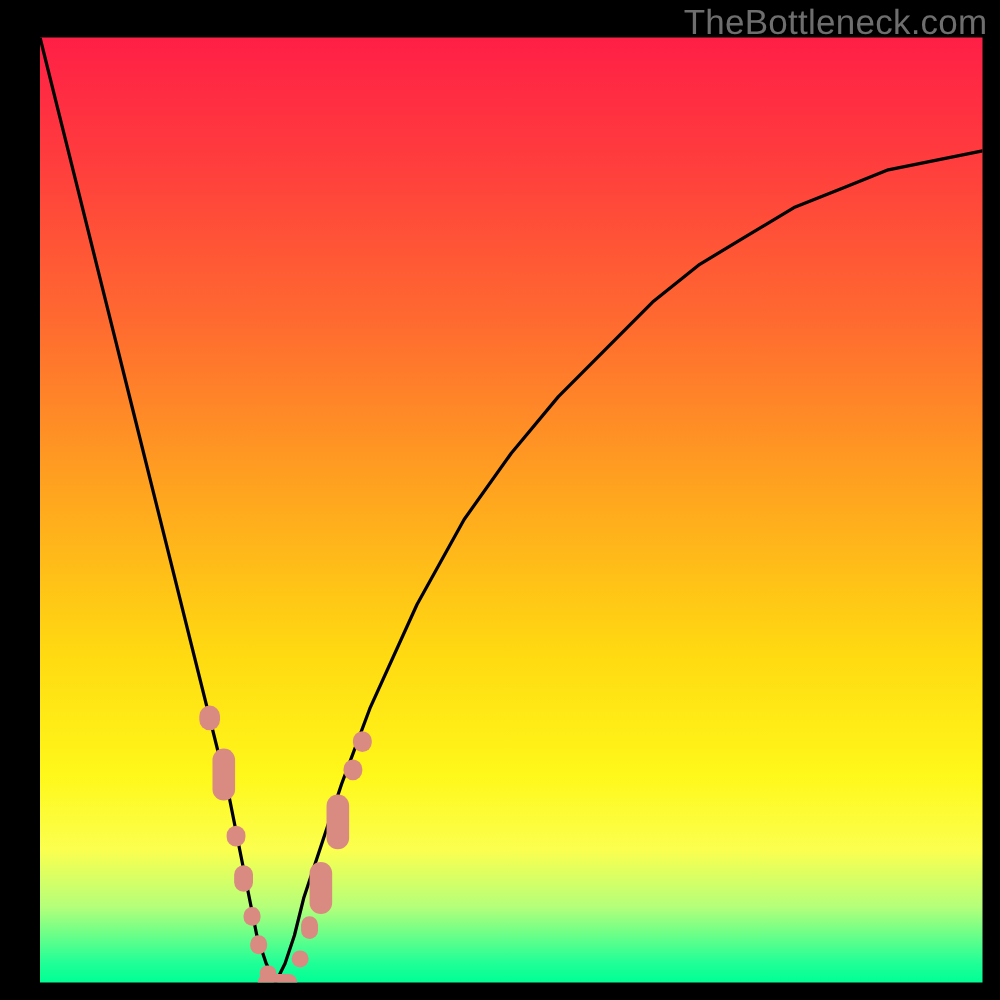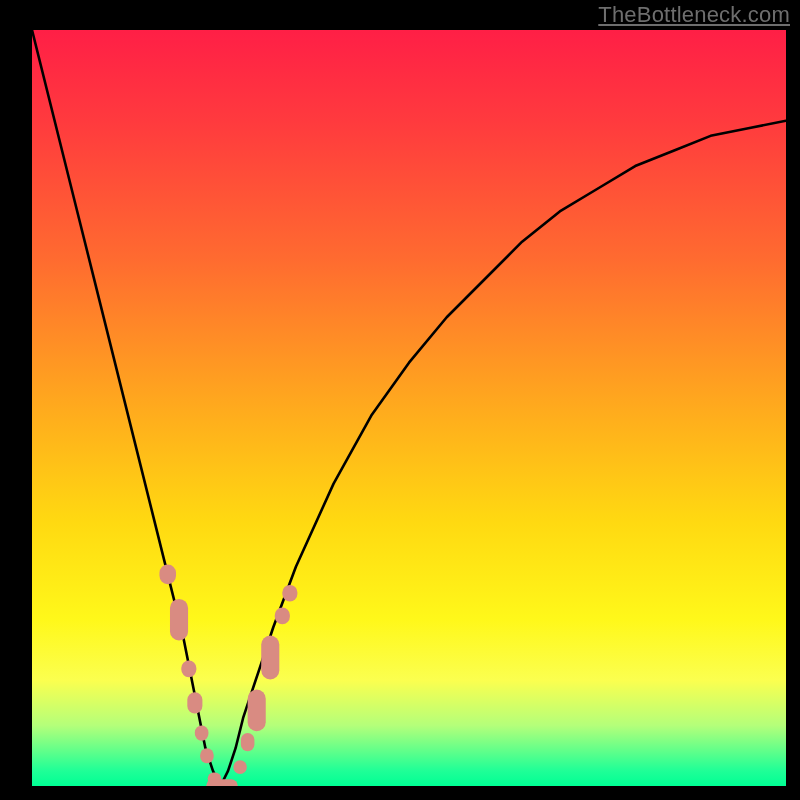--- a/index.html
+++ b/index.html
@@ -36,25 +36,24 @@
   .curve-svg {
     position: absolute;
     left: 0;
     top: 0;
   }
   .watermark {
     position: absolute;
     top: 2px;
     right: 10px;
     color: #6e6e6e;
-    font-size: 22px;
+    font-size: 28px;
     font-weight: 500;
     letter-spacing: 0.2px;
     user-select: none;
-    text-decoration: underline;
   }
 </style>
 </head>
 <body>
 
 <div class="frame">
   <div class="plot" id="plot" style="left: 32px; top: 30px; width: 754px; height: 756px;">
     <svg class="curve-svg" id="curve-svg" width="754" height="756" viewBox="0 0 754 756">
         <path d="M0.00 0.00 L15.08 60.48 L30.16 120.96 L45.24 181.44 L60.32 241.92 L75.40 302.40 L90.48 362.88 L105.56 423.36 L120.64 483.84 L135.72 544.32 L150.80 604.80 L165.88 680.40 L173.42 718.20 L180.96 740.88 L188.50 756.00 L196.04 740.88 L203.58 718.20 L211.12 687.96 L226.20 642.60 L241.28 597.24 L263.90 536.76 L301.60 453.60 L339.30 385.56 L377.00 332.64 L414.70 287.28 L452.40 249.48 L490.10 211.68 L527.80 181.44 L565.50 158.76 L603.20 136.08 L640.90 120.96 L678.60 105.84 L716.30 98.28 L754.00 90.72" fill="none" stroke="#000000" stroke-width="2.6" stroke-linecap="round" stroke-linejoin="round"></path>
         <rect x="127.43" y="534.49" width="16.59" height="19.66" rx="8.294" ry="8.294" fill="#d98b82"></rect>

